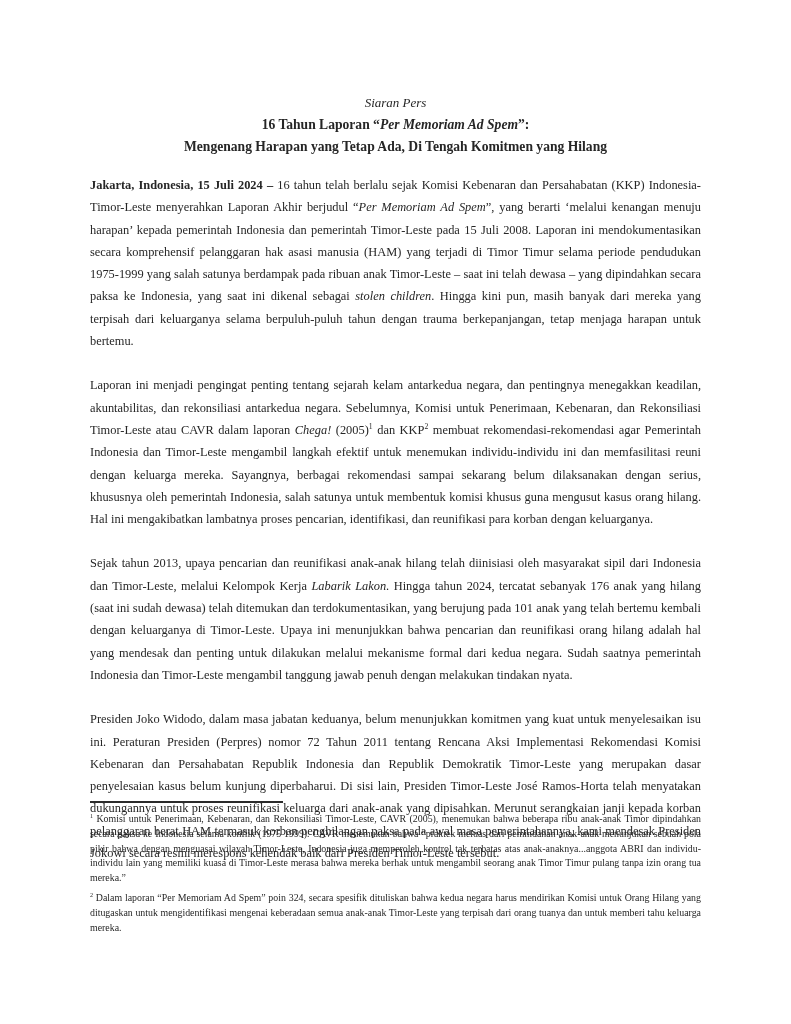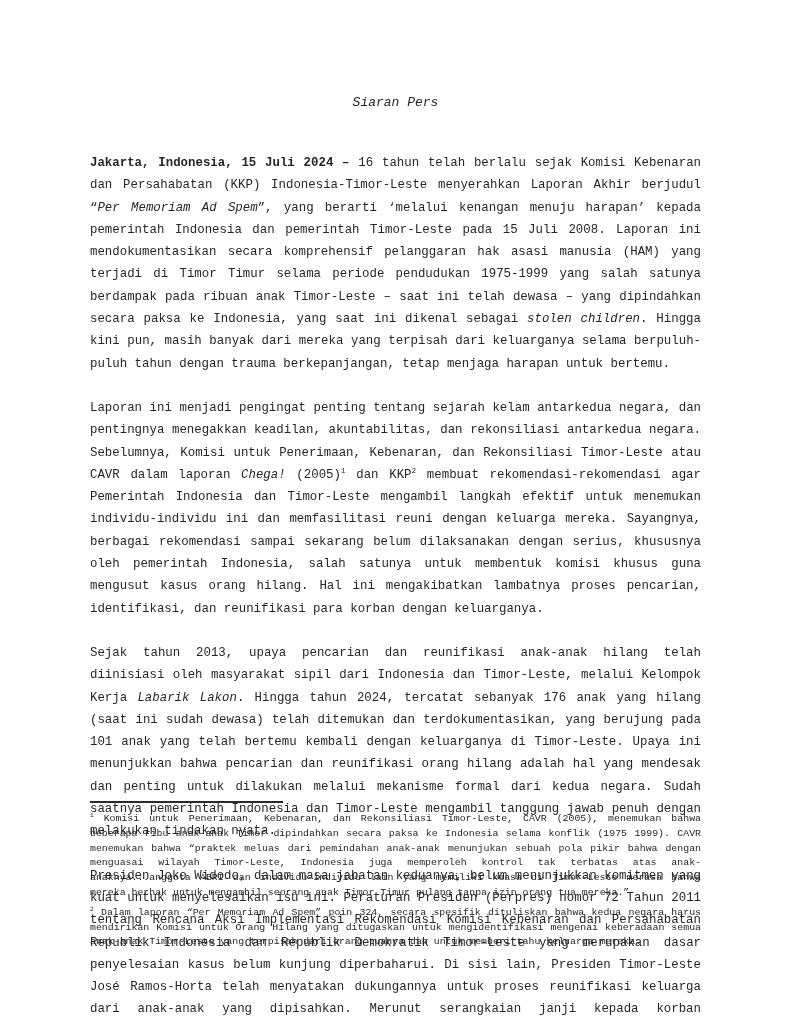--- a/index.html
+++ b/index.html
@@ -4,21 +4,21 @@
 <title>Document</title>
 <style>
   html,body{margin:0;padding:0;background:#ffffff;}
   .page{
     position:relative;
     width:791px;
     height:1024px;
     margin:0 auto;
     background:var(--page-bg,#ffffff);
     color:var(--text-color,#262626);
-    font-family:Liberation Mono, monospace;
+    font-family:Liberation Serif, serif;
     box-sizing:border-box;
     padding:92px 90px 0 90px;
     overflow:hidden;
   }
   .doc-header{text-align:center;margin:0 0 16px 0;}
   .kicker{
     font-style:italic;
     font-size:13px;
     line-height:22px;
     margin:0;
@@ -61,21 +61,22 @@
     margin:0 0 5px 0;
   }
 </style>
 </head>
 <body>
 
 <div class="page">
 
   <header class="doc-header">
     <p class="kicker">Siaran Pers</p>
-    <h1 class="title"><br>
+    <h1 class="title"><span><span class="b">16 Tahun Laporan “</span><span class="bi">Per Memoriam Ad Spem</span><span class="b">”:</span></span><br>
+      <span>Mengenang Harapan yang Tetap Ada, Di Tengah Komitmen yang Hilang</span>
     </h1>
   </header>
 
   <main>
     <p class="para"><span class="b">Jakarta, Indonesia, 15 Juli 2024 – </span><span>16 tahun telah berlalu sejak Komisi Kebenaran dan Persahabatan (KKP) Indonesia-Timor-Leste menyerahkan Laporan Akhir berjudul “</span><span class="i">Per Memoriam Ad Spem</span><span>”, yang berarti ‘melalui kenangan menuju harapan’ kepada pemerintah Indonesia dan pemerintah Timor-Leste pada 15 Juli 2008. Laporan ini mendokumentasikan secara komprehensif pelanggaran hak asasi manusia (HAM) yang terjadi di Timor Timur selama periode pendudukan 1975-1999 yang salah satunya berdampak pada ribuan anak Timor-Leste – saat ini telah dewasa – yang dipindahkan secara paksa ke Indonesia, yang saat ini dikenal sebagai </span><span class="i">stolen children</span><span>. Hingga kini pun, masih banyak dari mereka yang terpisah dari keluarganya selama berpuluh-puluh tahun dengan trauma berkepanjangan, tetap menjaga harapan untuk bertemu.</span></p>
     <p class="para"><span>Laporan ini menjadi pengingat penting tentang sejarah kelam antarkedua negara, dan pentingnya menegakkan keadilan, akuntabilitas, dan rekonsiliasi antarkedua negara. Sebelumnya, Komisi untuk Penerimaan, Kebenaran, dan Rekonsiliasi Timor-Leste atau CAVR dalam laporan </span><span class="i">Chega!</span><span> (2005)</span><sup>1</sup><span> dan KKP</span><sup>2</sup><span> membuat rekomendasi-rekomendasi agar Pemerintah Indonesia dan Timor-Leste mengambil langkah efektif untuk menemukan individu-individu ini dan memfasilitasi reuni dengan keluarga mereka. Sayangnya, berbagai rekomendasi sampai sekarang belum dilaksanakan dengan serius, khususnya oleh pemerintah Indonesia, salah satunya untuk membentuk komisi khusus guna mengusut kasus orang hilang. Hal ini mengakibatkan lambatnya proses pencarian, identifikasi, dan reunifikasi para korban dengan keluarganya.</span></p>
     <p class="para"><span>Sejak tahun 2013, upaya pencarian dan reunifikasi anak-anak hilang telah diinisiasi oleh masyarakat sipil dari Indonesia dan Timor-Leste, melalui Kelompok Kerja </span><span class="i">Labarik Lakon</span><span>. Hingga tahun 2024, tercatat sebanyak 176 anak yang hilang (saat ini sudah dewasa) telah ditemukan dan terdokumentasikan, yang berujung pada 101 anak yang telah bertemu kembali dengan keluarganya di Timor-Leste. Upaya ini menunjukkan bahwa pencarian dan reunifikasi orang hilang adalah hal yang mendesak dan penting untuk dilakukan melalui mekanisme formal dari kedua negara. Sudah saatnya pemerintah Indonesia dan Timor-Leste mengambil tanggung jawab penuh dengan melakukan tindakan nyata.</span></p>
     <p class="para"><span>Presiden Joko Widodo, dalam masa jabatan keduanya, belum menunjukkan komitmen yang kuat untuk menyelesaikan isu ini. Peraturan Presiden (Perpres) nomor 72 Tahun 2011 tentang Rencana Aksi Implementasi Rekomendasi Komisi Kebenaran dan Persahabatan Republik Indonesia dan Republik Demokratik Timor-Leste yang merupakan dasar penyelesaian kasus belum kunjung diperbaharui. Di sisi lain, Presiden Timor-Leste José Ramos-Horta telah menyatakan dukungannya untuk proses reunifikasi keluarga dari anak-anak yang dipisahkan. Merunut serangkaian janji kepada korban pelanggaran berat HAM termasuk korban penghilangan paksa pada awal masa pemerintahannya, kami mendesak Presiden Jokowi secara resmi merespons kehendak baik dari Presiden Timor-Leste tersebut.</span></p>
   </main>
 

